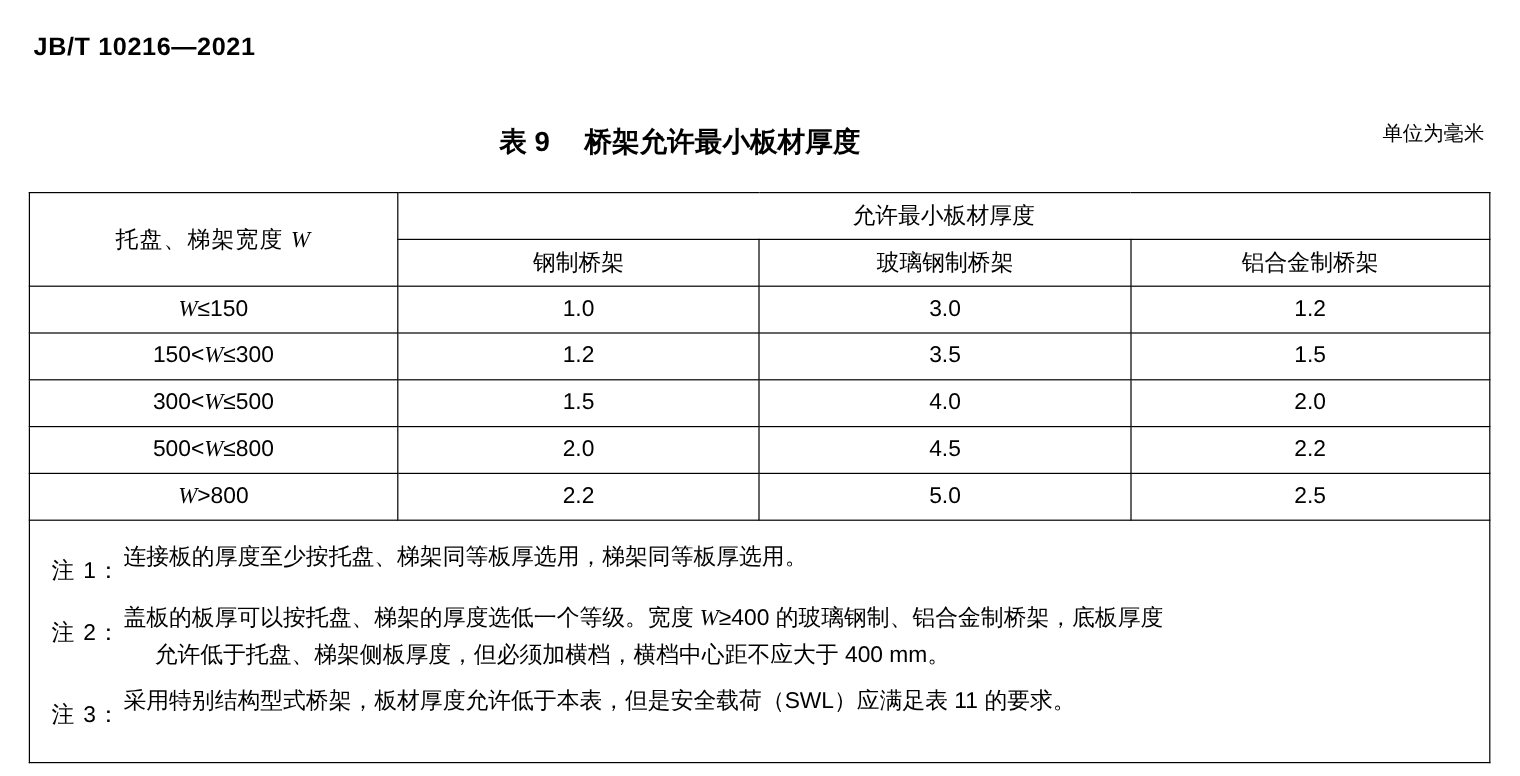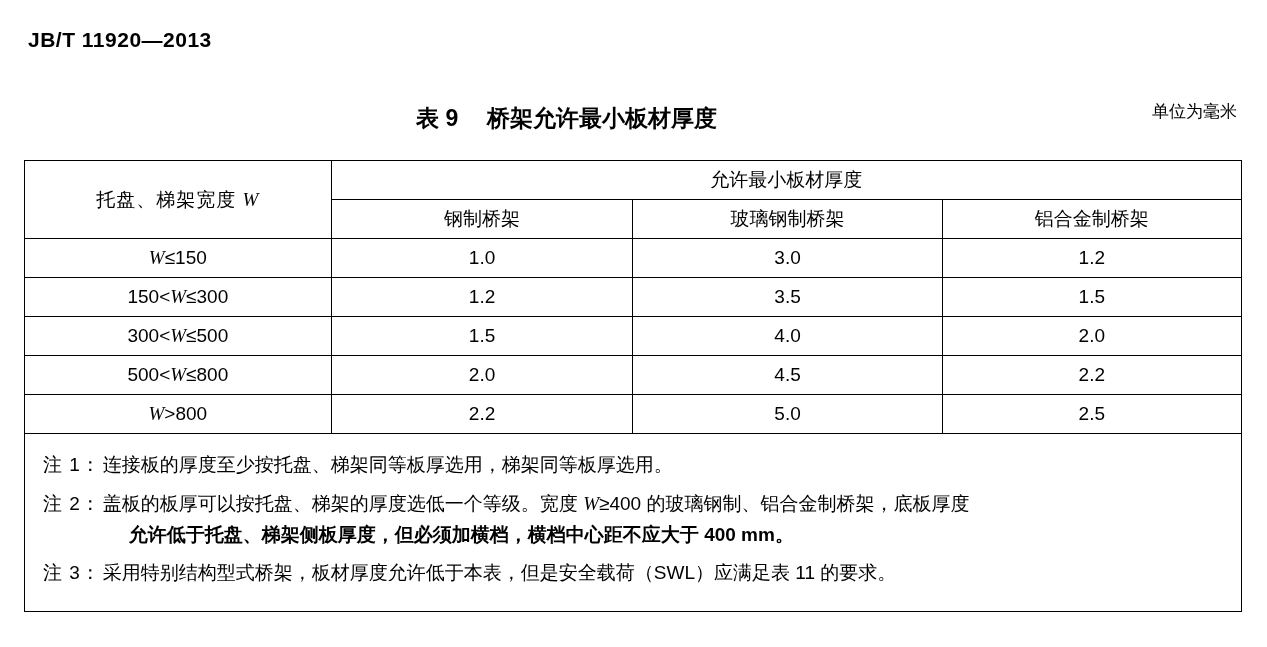--- a/index.html
+++ b/index.html
@@ -99,36 +99,36 @@
     font-size: 19px;
     font-family: "Liberation Sans", sans-serif;
     line-height: 1.62;
     margin: 6px 0 8px 0;
   }
   .note-label {
     flex: 0 0 auto;
     white-space: nowrap;
     padding-right: 2px;
     letter-spacing: 1px;
+    margin-top: 12px;
   }
   .note-body {
     flex: 1 1 auto;
   }
   .note-body .cont {
     display: block;
     padding-left: 26px;
-    font-weight: bold;
   }
 </style>
 </head>
 <body>
 
 <div class="page">
 
-  <div class="std-code">JB/T 11920—2013</div>
+  <div class="std-code">JB/T 10216—2021</div>
 
   <div class="table-title">
     <span>表 9</span>
     <span class="gap"></span>
     <span>桥架允许最小板材厚度</span>
   </div>
 
   <div class="unit-note">单位为毫米</div>
 
   <div class="table-wrap">

